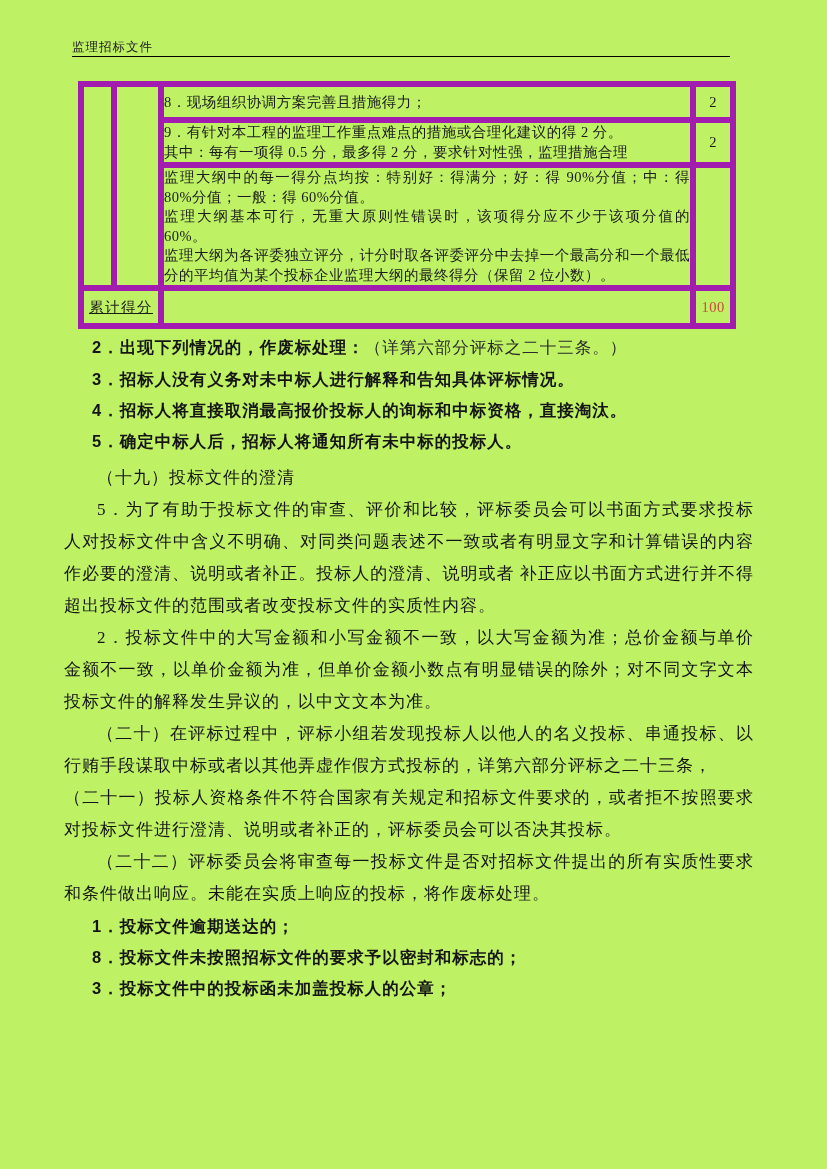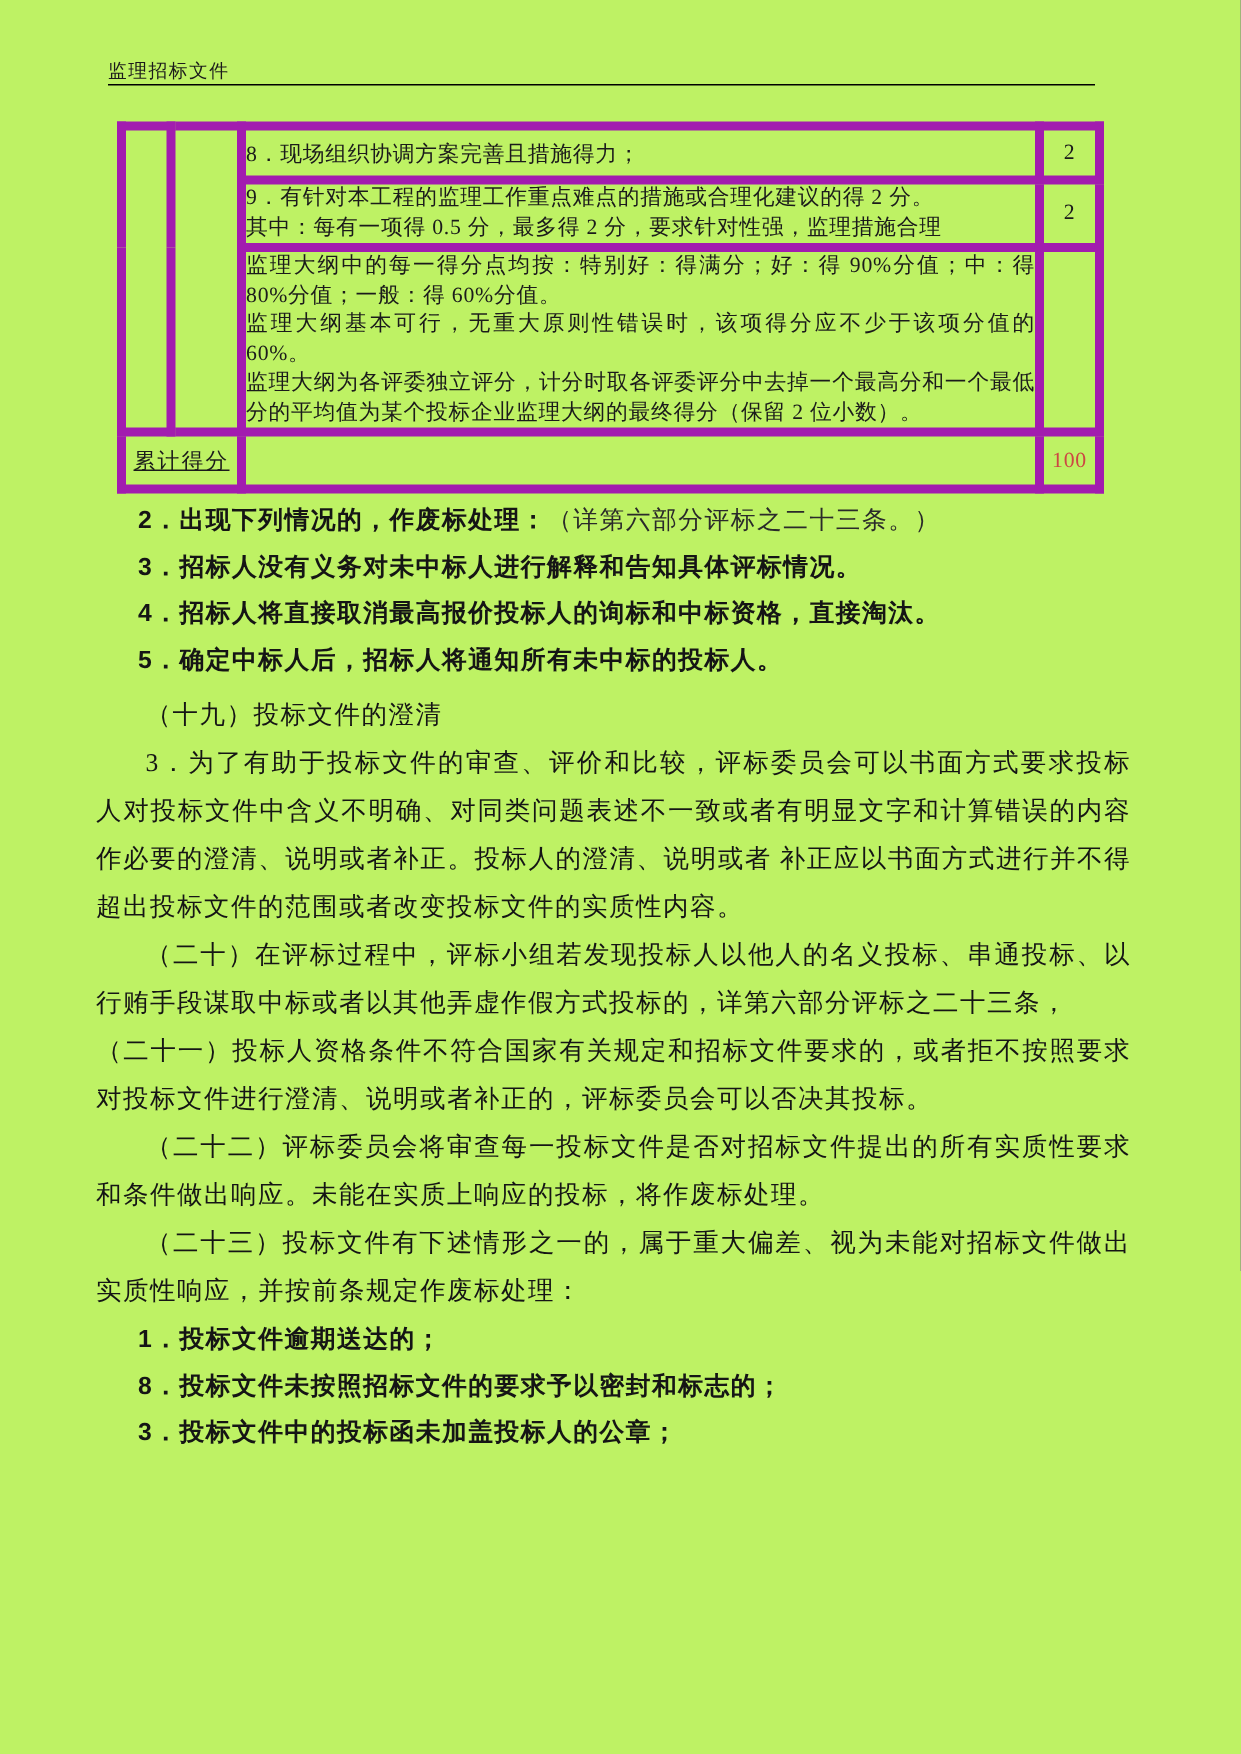--- a/index.html
+++ b/index.html
@@ -122,24 +122,24 @@
   </tbody>
     </table>
 
   <div class="doc-body">
     <div class="bold-item"><span>2．出现下列情况的，作废标处理：</span><span class="note">（详第六部分评标之二十三条。）</span></div>
     <div class="bold-item">3．招标人没有义务对未中标人进行解释和告知具体评标情况。</div>
     <div class="bold-item">4．招标人将直接取消最高报价投标人的询标和中标资格，直接淘汰。</div>
     <div class="bold-item">5．确定中标人后，招标人将通知所有未中标的投标人。</div>
 
     <p class="para sec-title">（十九）投标文件的澄清</p>
-    <p class="para">3．为了有助于投标文件的审查、评价和比较，评标委员会可以书面方式要求投标人对投标文件中含义不明确、对同类问题表述不一致或者有明显文字和计算错误的内容作必要的澄清、说明或者补正。投标人的澄清、说明或者 补正应以书面方式进行并不得超出投标文件的范围或者改变投标文件的实质性内容。</p>
+    <p class="para">5．为了有助于投标文件的审查、评价和比较，评标委员会可以书面方式要求投标人对投标文件中含义不明确、对同类问题表述不一致或者有明显文字和计算错误的内容作必要的澄清、说明或者补正。投标人的澄清、说明或者 补正应以书面方式进行并不得超出投标文件的范围或者改变投标文件的实质性内容。</p>
+    <p class="para">2．投标文件中的大写金额和小写金额不一致，以大写金额为准；总价金额与单价金额不一致，以单价金额为准，但单价金额小数点有明显错误的除外；对不同文字文本投标文件的解释发生异议的，以中文文本为准。</p>
     <p class="para">（二十）在评标过程中，评标小组若发现投标人以他人的名义投标、串通投标、以行贿手段谋取中标或者以其他弄虚作假方式投标的，详第六部分评标之二十三条，</p>
     <p class="para noindent">（二十一）投标人资格条件不符合国家有关规定和招标文件要求的，或者拒不按照要求对投标文件进行澄清、说明或者补正的，评标委员会可以否决其投标。</p>
     <p class="para">（二十二）评标委员会将审查每一投标文件是否对招标文件提出的所有实质性要求和条件做出响应。未能在实质上响应的投标，将作废标处理。</p>
-    <p class="para">（二十三）投标文件有下述情形之一的，属于重大偏差、视为未能对招标文件做出实质性响应，并按前条规定作废标处理：</p>
 
     <div class="bold-item bottom-group">1．投标文件逾期送达的；</div>
     <div class="bold-item">8．投标文件未按照招标文件的要求予以密封和标志的；</div>
     <div class="bold-item">3．投标文件中的投标函未加盖投标人的公章；</div>
   </div>
 
 </div>
 
 </body></html>

